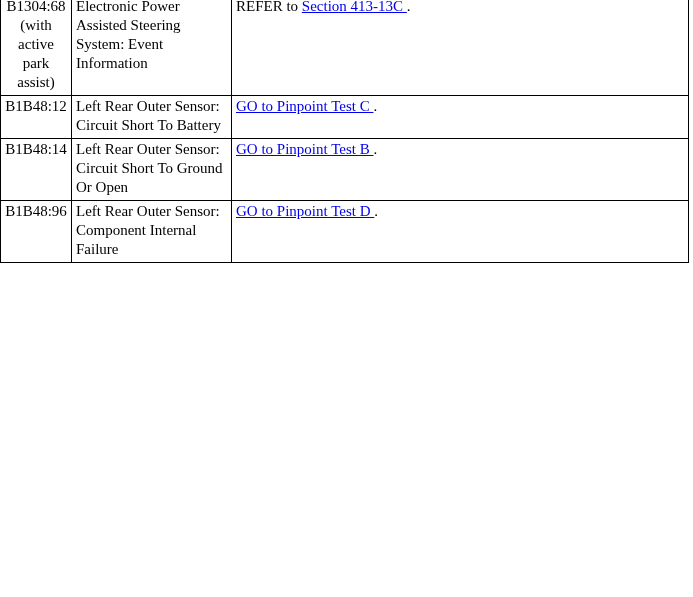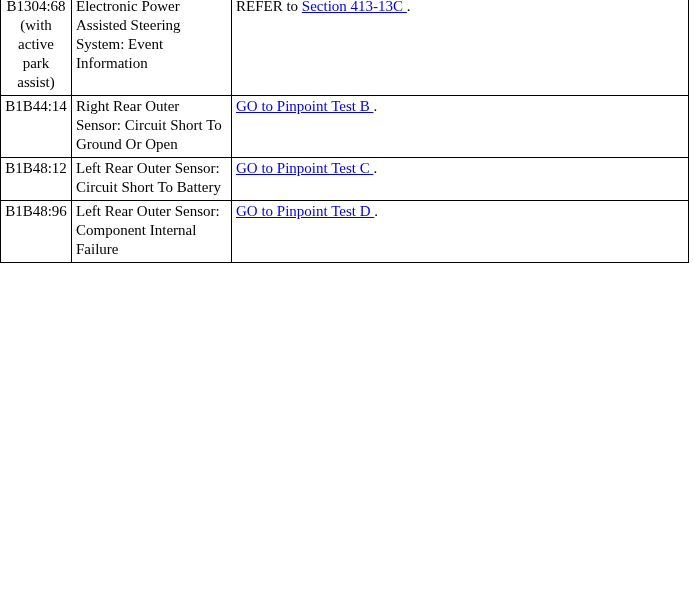--- a/index.html
+++ b/index.html
@@ -81,36 +81,36 @@
       </colgroup>
       <tbody>
 
         <tr>
           <td class="cell-dtc">B1304:68 (with active park assist)</td>
           <td class="cell-desc">Electronic Power Assisted Steering System: Event Information</td>
           <td class="cell-action"><span class="plain-text">REFER to </span><a class="doc-link">Section 413-13C </a><span class="plain-text">.</span></td>
         </tr>
 
 
-        <tr>
-          <td class="cell-dtc">B1B44:14</td>
-          <td class="cell-desc">Right Rear Outer Sensor: Circuit Short To Ground Or Open</td>
-          <td class="cell-action"><span class="plain-text"></span><a class="doc-link">GO to Pinpoint Test B </a><span class="plain-text">.</span></td>
-        </tr>
 
 
 
 
 
         <tr>
           <td class="cell-dtc">B1B48:12</td>
           <td class="cell-desc">Left Rear Outer Sensor: Circuit Short To Battery</td>
           <td class="cell-action"><span class="plain-text"></span><a class="doc-link">GO to Pinpoint Test C </a><span class="plain-text">.</span></td>
         </tr>
 
+        <tr>
+          <td class="cell-dtc">B1B48:14</td>
+          <td class="cell-desc">Left Rear Outer Sensor: Circuit Short To Ground Or Open</td>
+          <td class="cell-action"><span class="plain-text"></span><a class="doc-link">GO to Pinpoint Test B </a><span class="plain-text">.</span></td>
+        </tr>
 
         <tr>
           <td class="cell-dtc">B1B48:96</td>
           <td class="cell-desc">Left Rear Outer Sensor: Component Internal Failure</td>
           <td class="cell-action"><span class="plain-text"></span><a class="doc-link">GO to Pinpoint Test D </a><span class="plain-text">.</span></td>
         </tr>
 
       </tbody>
     </table>
 

